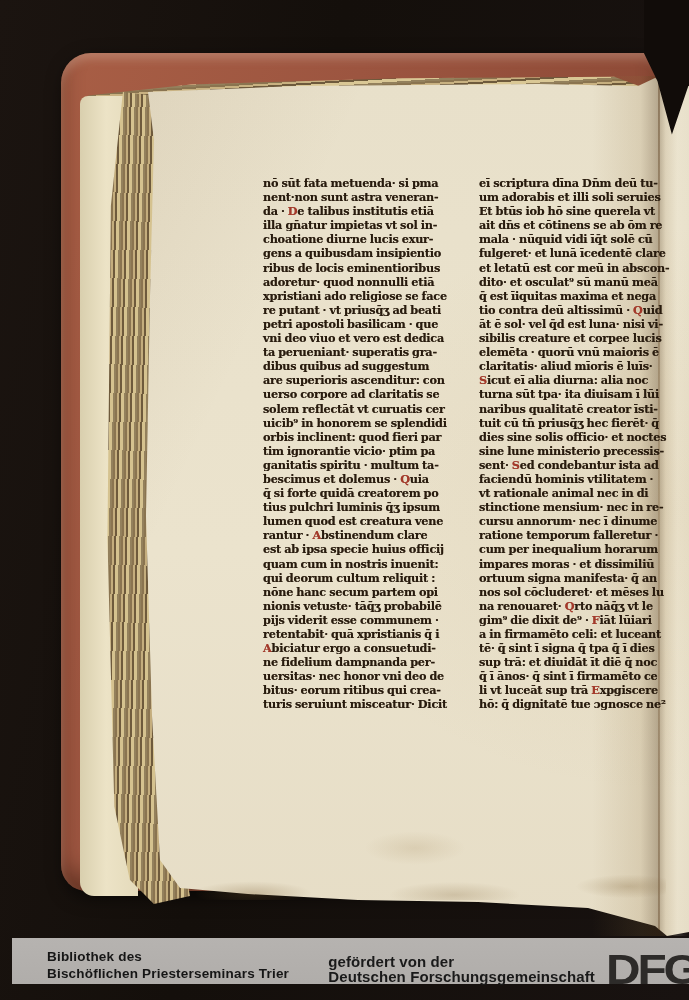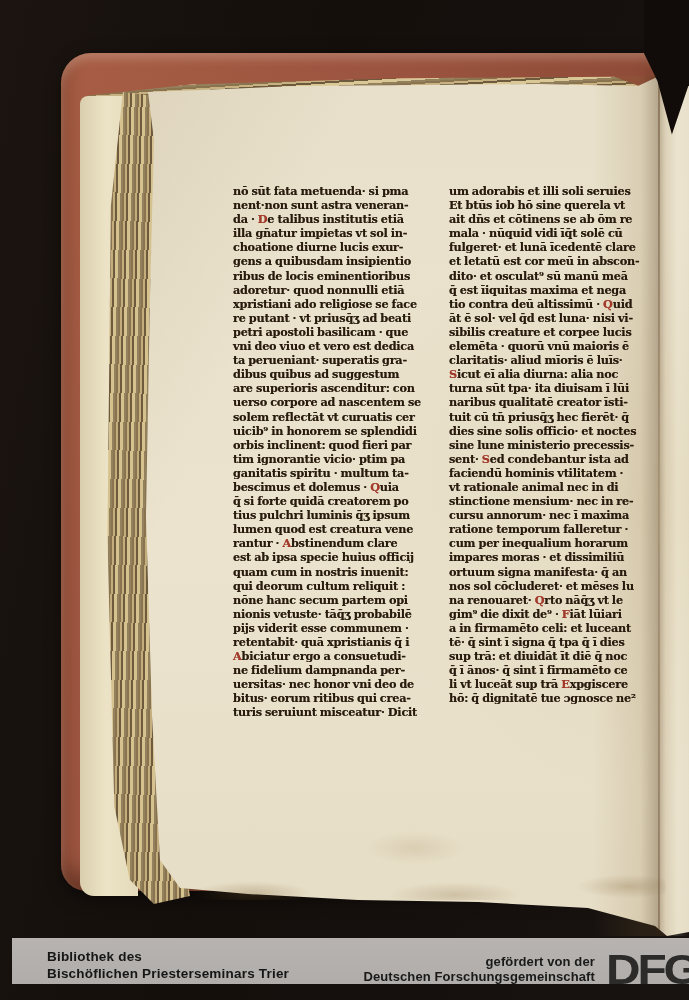--- a/index.html
+++ b/index.html
@@ -62,43 +62,44 @@
                radial-gradient(20% 55% at 55% 85%, rgba(120,90,45,.22), rgba(0,0,0,0) 70%),
                radial-gradient(16% 50% at 92% 60%, rgba(120,90,45,.25), rgba(0,0,0,0) 70%);
   }
   .corner-black{
     position:absolute;left:644px;top:0;width:45px;height:140px;
     background:#110c09;
     clip-path:polygon(0 0,100% 0,100% 60%,62% 96%,30% 58%,0 38%);
   }
   
   .ms-col{
-    position:absolute;top:184px;width:210px;
+    position:absolute;top:176px;width:210px;
     font-family:"DejaVu Serif",serif;font-weight:bold;
     font-size:11.3px;line-height:14.1px;letter-spacing:-0.25px;word-spacing:-0.5px;
     color:#281b0e;white-space:nowrap;
     text-shadow:0 0 .4px rgba(40,25,10,.55);
+    margin-left:30px;
   }
   #col-left{left:233px;}
   #col-right{left:449px;}
   .rubric{color:#a4392a;text-shadow:0 0 .4px rgba(130,30,20,.6);}
   
   .footer{
     position:absolute;left:12px;top:938px;width:689px;height:46px;
     background:linear-gradient(180deg,#b6b3b0,#b0adaa);
   }
   .lib-credit{
     position:absolute;left:35px;top:10px;
     font-size:13.5px;font-weight:bold;line-height:17px;color:#161616;letter-spacing:.2px;
   }
   .funding-wrap{
     position:absolute;right:7px;top:6px;height:50px;display:flex;align-items:center;gap:11px;
   }
   .funding-credit{
-    text-align:right;font-size:13px;font-weight:bold;line-height:15px;color:#1a1a1a;letter-spacing:.1px;
+    font-size:15px;font-weight:bold;line-height:15px;color:#1a1a1a;letter-spacing:.1px;
   }
   .dfg-logo{
     font-size:46px;font-weight:bold;color:#2d2b29;letter-spacing:-3px;
     transform:scaleX(1.04) scaleY(.92);transform-origin:left center;line-height:46px;
     font-family:"Liberation Sans",sans-serif;
   }
 </style>
 </head>
 <body>
 
@@ -125,21 +126,21 @@
       <div class="ms-line"><span>gens a quibusdam insipientio</span></div>
       <div class="ms-line"><span>ribus de locis eminentioribus</span></div>
       <div class="ms-line"><span>adoretur· quod nonnulli etiā</span></div>
       <div class="ms-line"><span>xpristiani ado religiose se face</span></div>
       <div class="ms-line"><span>re putant · vt priusq̄ʒ ad beati</span></div>
       <div class="ms-line"><span>petri apostoli basilicam · que</span></div>
       <div class="ms-line"><span>vni deo viuo et vero est dedica</span></div>
       <div class="ms-line"><span>ta perueniant· superatis gra-</span></div>
       <div class="ms-line"><span>dibus quibus ad suggestum</span></div>
       <div class="ms-line"><span>are superioris ascenditur: con</span></div>
-      <div class="ms-line"><span>uerso corpore ad nascentem se</span></div>
+      <div class="ms-line"><span>uerso corpore ad claritatis se</span></div>
       <div class="ms-line"><span>solem reflectāt vt curuatis cer</span></div>
       <div class="ms-line"><span>uicib⁹ in honorem se splendidi</span></div>
       <div class="ms-line"><span>orbis inclinent: quod fieri par</span></div>
       <div class="ms-line"><span>tim ignorantie vicio· ptim pa</span></div>
       <div class="ms-line"><span>ganitatis spiritu · multum ta-</span></div>
       <div class="ms-line"><span>bescimus et dolemus · </span><span class="rubric">Q</span><span>uia</span></div>
       <div class="ms-line"><span>q̄ si forte quidā creatorem po</span></div>
       <div class="ms-line"><span>tius pulchri luminis q̄ʒ ipsum</span></div>
       <div class="ms-line"><span>lumen quod est creatura vene</span></div>
       <div class="ms-line"><span>rantur · </span><span class="rubric">A</span><span>bstinendum clare</span></div>
@@ -150,20 +151,21 @@
       <div class="ms-line"><span>nionis vetuste· tāq̄ʒ probabilē</span></div>
       <div class="ms-line"><span>pijs viderit esse communem ·</span></div>
       <div class="ms-line"><span>retentabit· quā xpristianis q̄ i</span></div>
       <div class="ms-line"><span class="rubric">A</span><span>biciatur ergo a consuetudi-</span></div>
       <div class="ms-line"><span>ne fidelium dampnanda per-</span></div>
       <div class="ms-line"><span>uersitas· nec honor vni deo de</span></div>
       <div class="ms-line"><span>bitus· eorum ritibus qui crea-</span></div>
       <div class="ms-line"><span>turis seruiunt misceatur· Dicit</span></div>
     </div>
   <div class="ms-col" id="col-right">
+      <div class="ms-line"><span>eī scriptura dīna Dn̄m deū tu-</span></div>
       <div class="ms-line"><span>um adorabis et illi soli seruies</span></div>
       <div class="ms-line"><span>Et btūs iob hō sine querela vt</span></div>
       <div class="ms-line"><span>ait dn̄s et cōtinens se ab ōm re</span></div>
       <div class="ms-line"><span>mala · nūquid vidi īq̄t solē cū</span></div>
       <div class="ms-line"><span>fulgeret· et lunā īcedentē clare</span></div>
       <div class="ms-line"><span>et letatū est cor meū in abscon-</span></div>
       <div class="ms-line"><span>dito· et osculat⁹ sū manū meā</span></div>
       <div class="ms-line"><span>q̄ est īiquitas maxima et nega</span></div>
       <div class="ms-line"><span>tio contra deū altissimū · </span><span class="rubric">Q</span><span>uid</span></div>
       <div class="ms-line"><span>āt ē sol· vel q̄d est luna· nisi vi-</span></div>
@@ -173,21 +175,21 @@
       <div class="ms-line"><span class="rubric">S</span><span>icut eī alia diurna: alia noc</span></div>
       <div class="ms-line"><span>turna sūt tpa· ita diuisam ī lūi</span></div>
       <div class="ms-line"><span>naribus qualitatē creator īsti-</span></div>
       <div class="ms-line"><span>tuit cū tn̄ priusq̄ʒ hec fierēt· q̄</span></div>
       <div class="ms-line"><span>dies sine solis officio· et noctes</span></div>
       <div class="ms-line"><span>sine lune ministerio precessis-</span></div>
       <div class="ms-line"><span>sent· </span><span class="rubric">S</span><span>ed condebantur ista ad</span></div>
       <div class="ms-line"><span>faciendū hominis vtilitatem ·</span></div>
       <div class="ms-line"><span>vt rationale animal nec in di</span></div>
       <div class="ms-line"><span>stinctione mensium· nec in re-</span></div>
-      <div class="ms-line"><span>cursu annorum· nec ī maxima</span></div>
+      <div class="ms-line"><span>cursu annorum· nec ī dinume</span></div>
       <div class="ms-line"><span>ratione temporum falleretur ·</span></div>
       <div class="ms-line"><span>cum per inequalium horarum</span></div>
       <div class="ms-line"><span>impares moras · et dissimiliū</span></div>
       <div class="ms-line"><span>ortuum signa manifesta· q̄ an</span></div>
       <div class="ms-line"><span>nos sol cōcluderet· et mēses lu</span></div>
       <div class="ms-line"><span>na renouaret· </span><span class="rubric">Q</span><span>rto nāq̄ʒ vt le</span></div>
       <div class="ms-line"><span>gim⁹ die dixit de⁹ · </span><span class="rubric">F</span><span>iāt lūiari</span></div>
       <div class="ms-line"><span>a in firmamēto celi: et luceant</span></div>
       <div class="ms-line"><span>tē· q̄ sint ī signa q̄ tpa q̄ ī dies</span></div>
       <div class="ms-line"><span>sup trā: et diuidāt īt diē q̄ noc</span></div>

